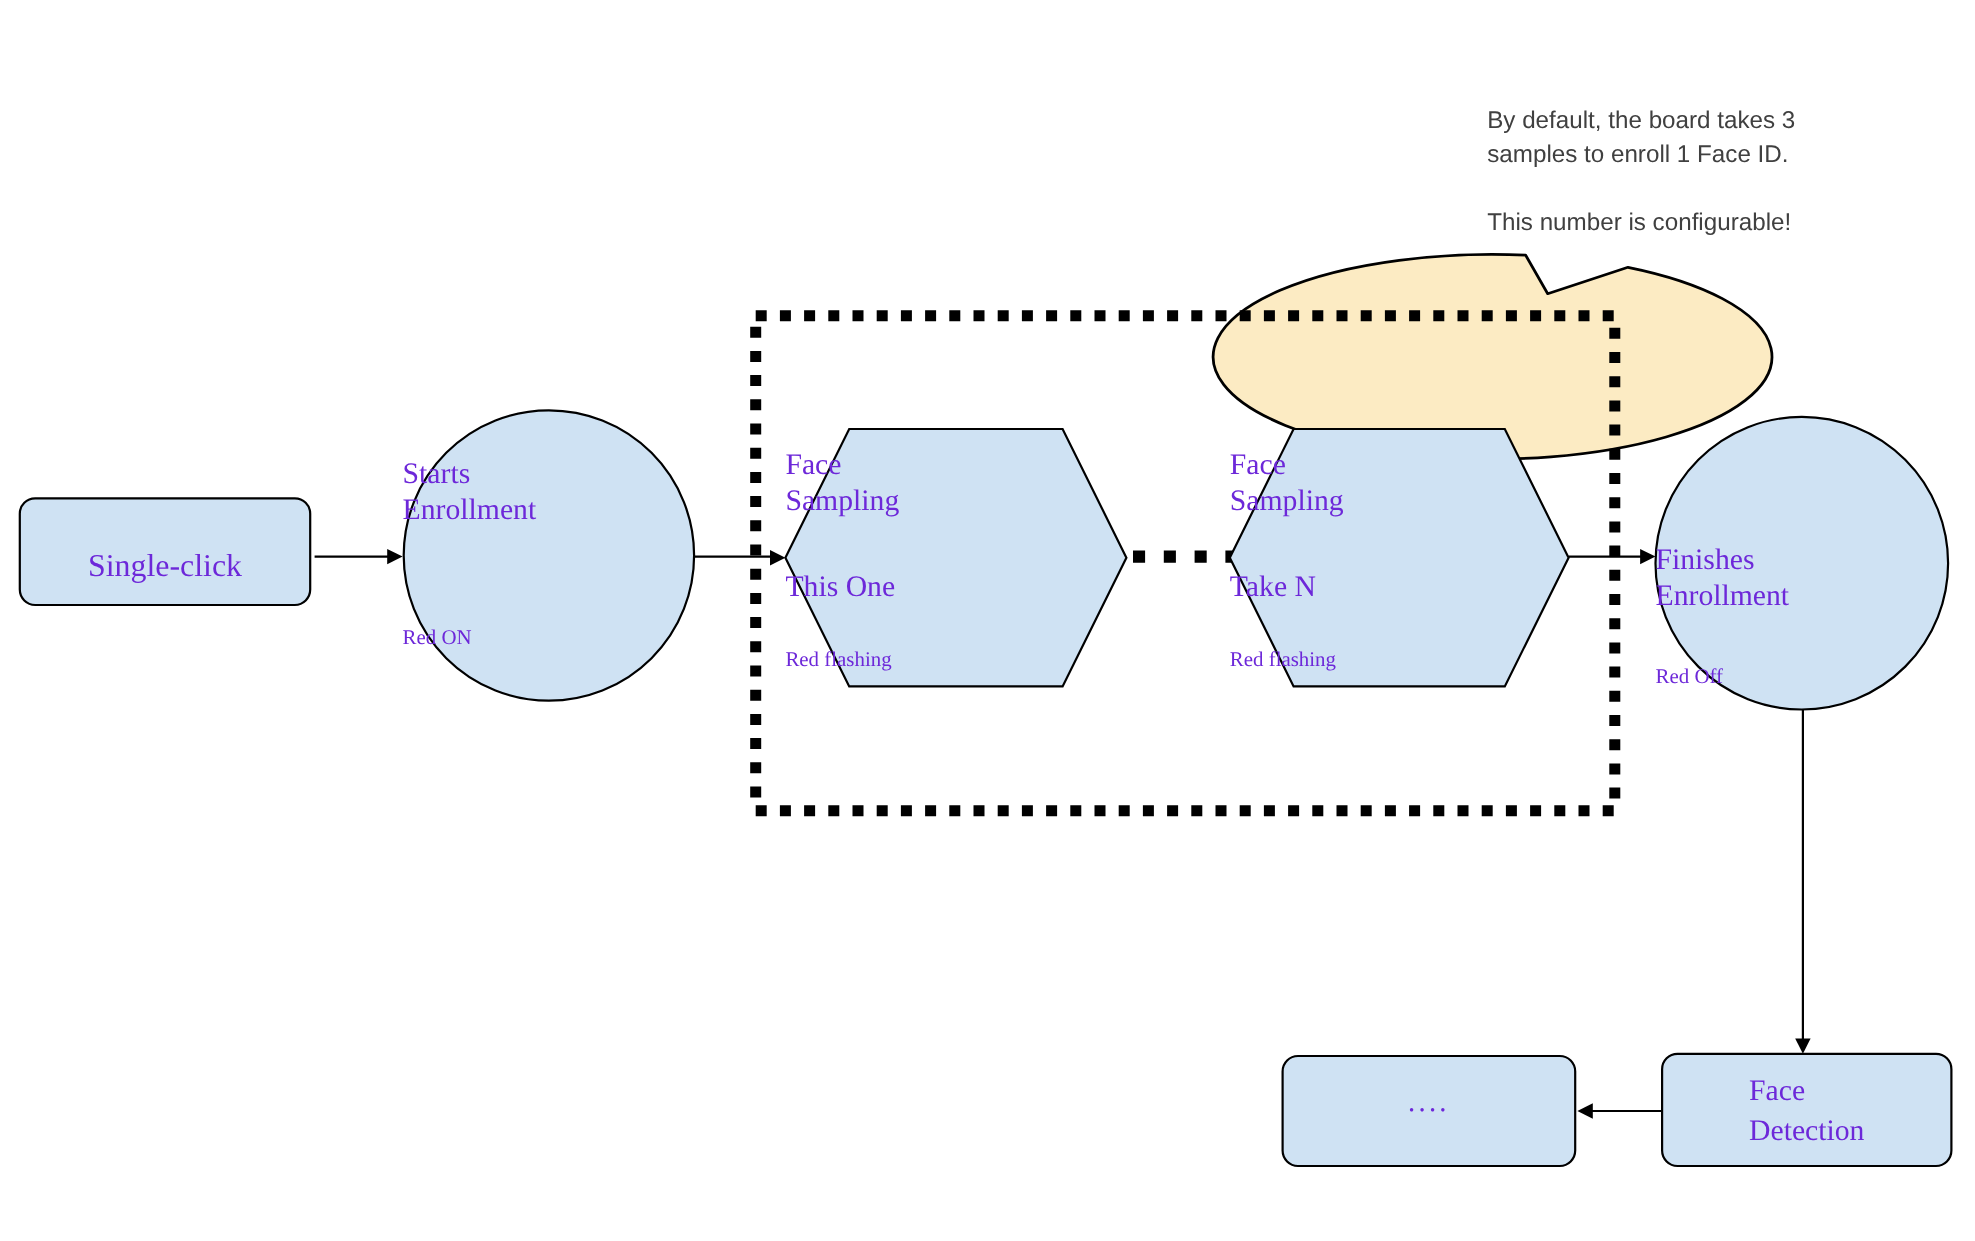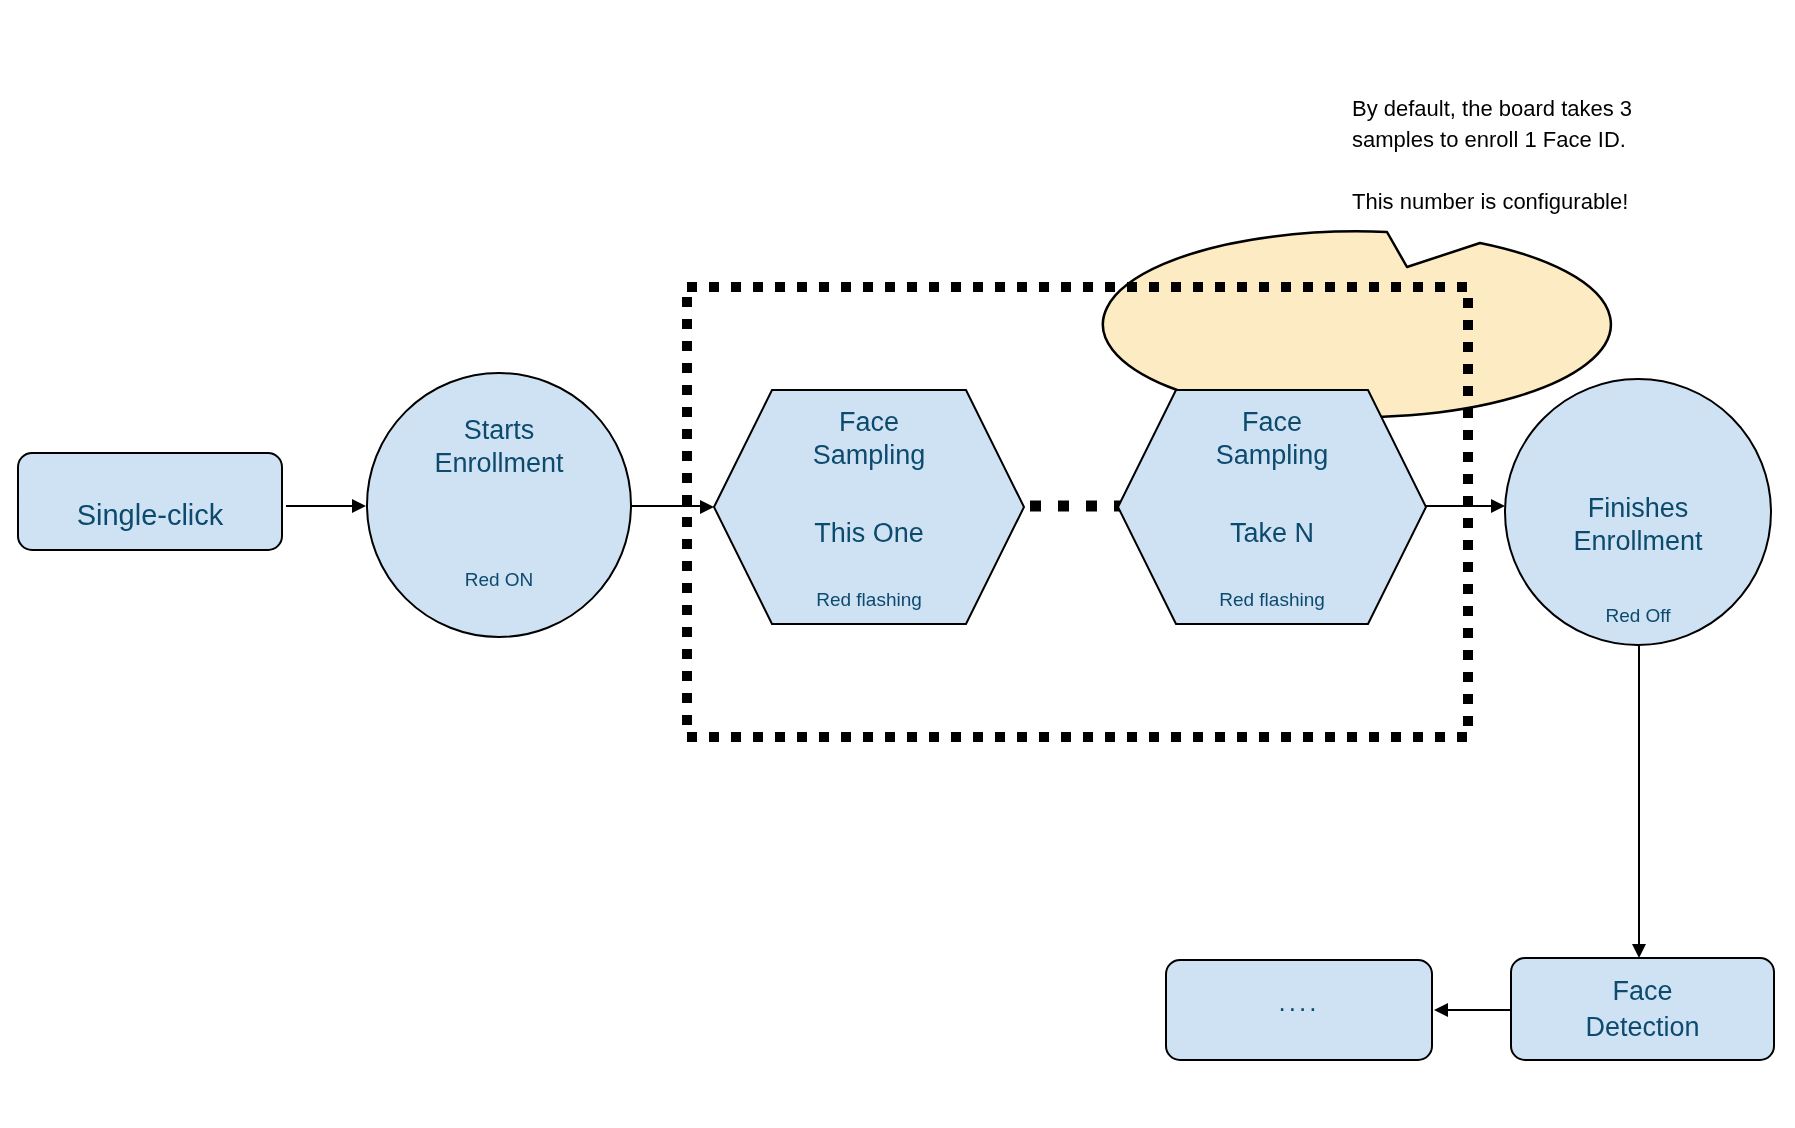--- a/index.html
+++ b/index.html
@@ -24,42 +24,42 @@
   
   .shape       { stroke: #000000; stroke-width: 2; }
   .bubble      { stroke: #000000; stroke-width: 2.5; stroke-linejoin: round; }
   .connector   { stroke: #000000; stroke-width: 2; fill: none; }
   .arrowhead   { fill: #000000; stroke: none; }
   .dotted-box  { fill: none; stroke: #000000; stroke-width: 10; stroke-dasharray: 10 12; }
   .dot-run     { stroke: #000000; stroke-width: 11; stroke-dasharray: 11 17; fill: none; }
   
   .txt {
     position: absolute;
-    color: #0c4a6e;
+    color: #6d28d9;
     white-space: pre-line;
-    text-align: center;
     line-height: 33px;
     font-size: 27px;
+    font-family: Liberation Serif, serif;
   }
   .txt.center-box {
     display: flex;
     align-items: center;
     justify-content: center;
     white-space: pre-line;
   }
   .small { font-size: 19px; line-height: 22px; }
   .callout-text {
     position: absolute;
     left: 1352px; top: 93px;
     width: 370px;
     font-size: 22px;
     line-height: 31px;
     text-align: left;
     white-space: pre-line;
-    color: #000000;
+    color: #404040;
   }
   .ellipsis-label {
     font-size: 26px;
     letter-spacing: 3px;
     line-height: 26px;
   }
 </style>
 </head>
 <body>
 

